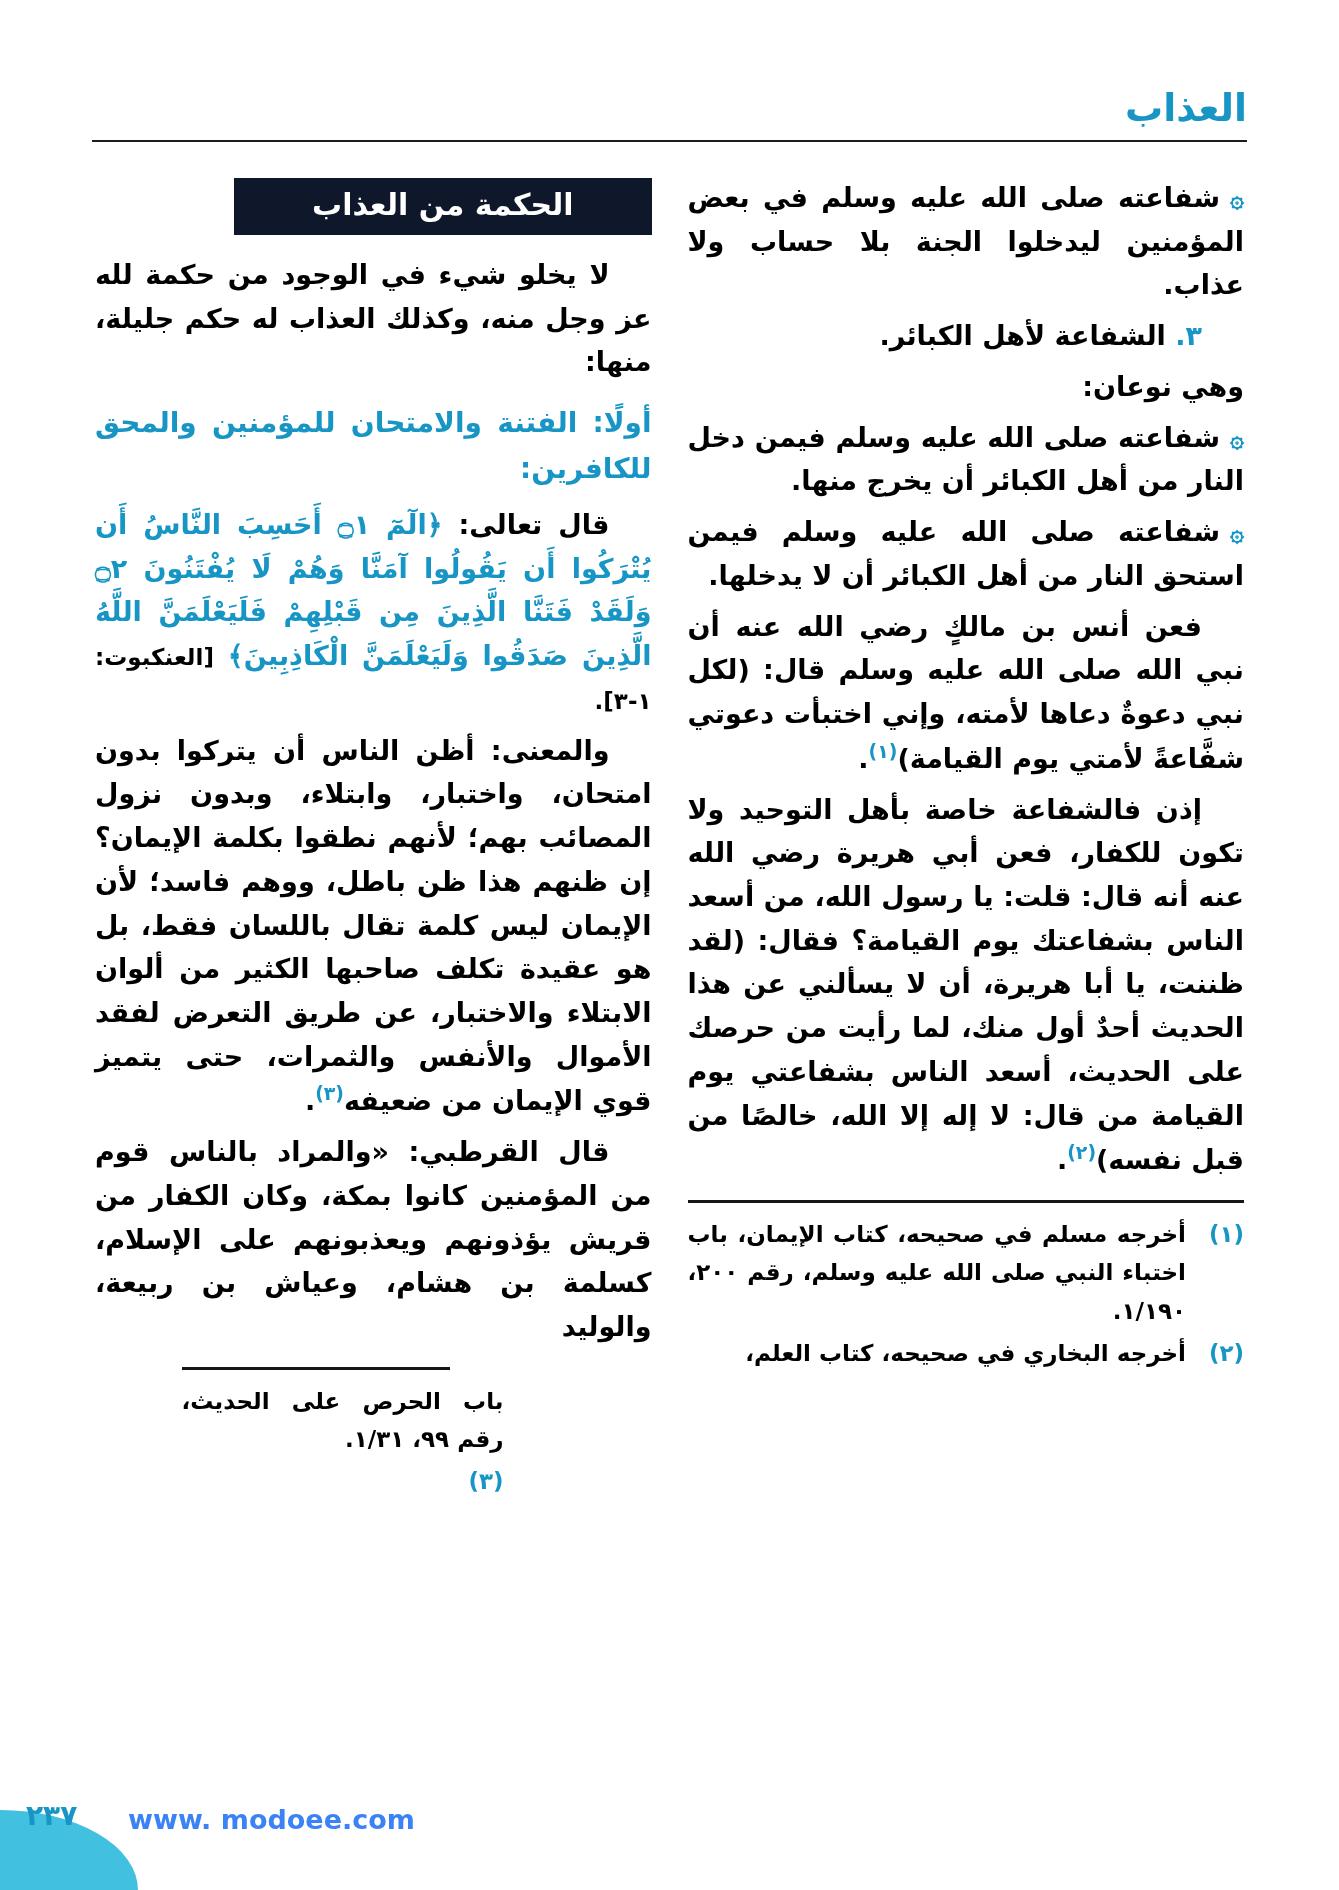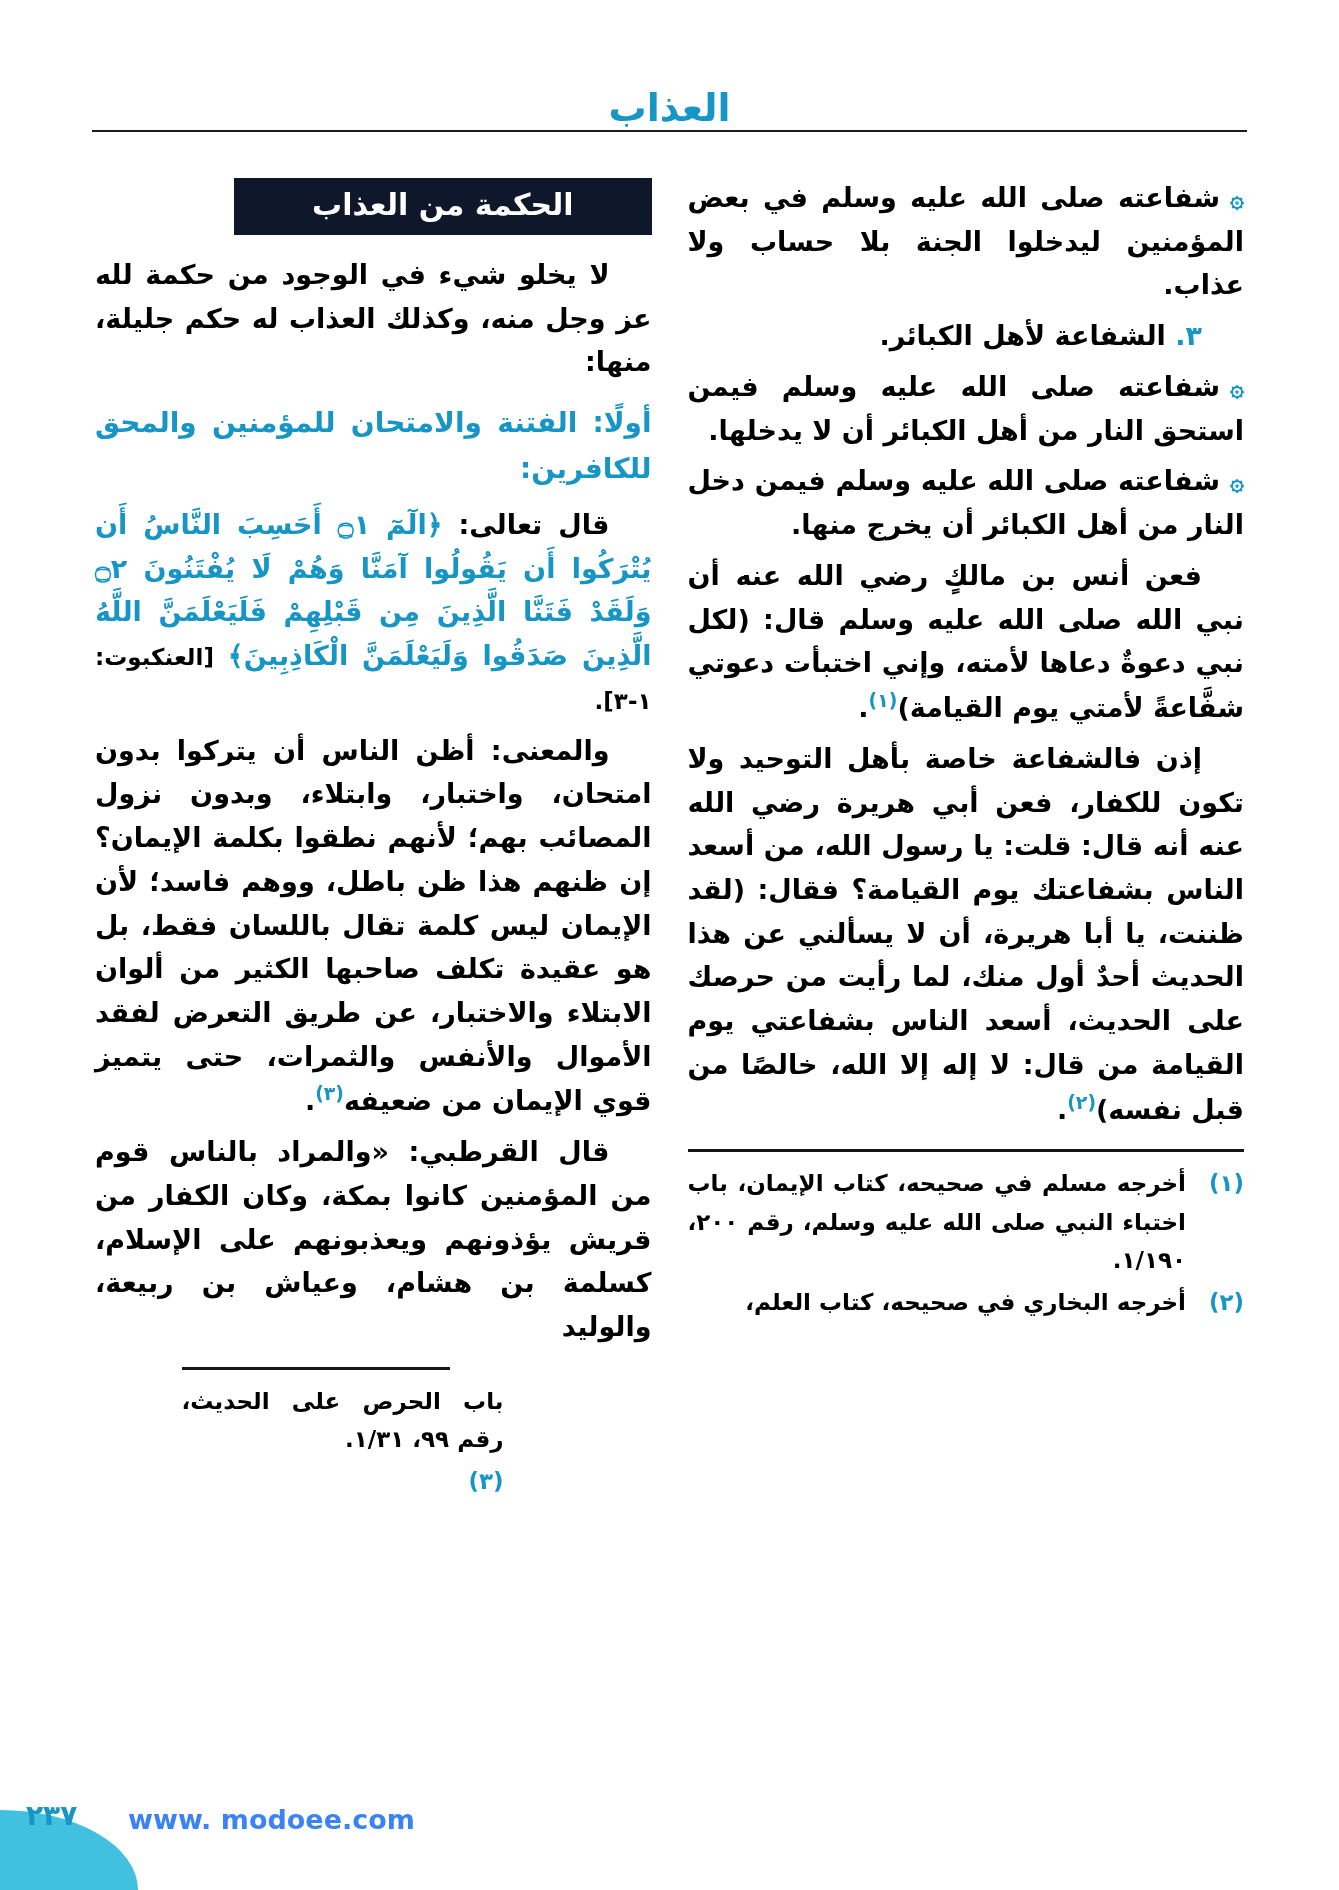--- a/index.html
+++ b/index.html
@@ -5,22 +5,22 @@
   * { margin:0; padding:0; box-sizing:border-box; }
   html,body { background:#e8e8e8; }
   body { font-family:"DejaVu Sans", sans-serif; }
   .page {
     position:relative; width:1339px; height:1890px; margin:0 auto;
     background:#ffffff; overflow:hidden; direction:rtl; color:#000;
   }
   
   .page-header {
     position:absolute; top:88px; left:92px; right:92px;
-    border-bottom:2px solid #1c1c1c; 
-    text-align:center;
+    border-bottom:2px solid #1c1c1c; padding-bottom:10px;
+    text-align:right;
   }
   .header-title {
     color:#1795c5; font-size:38px; font-weight:bold; line-height:1.1;
   }
   
   .columns {
     position:absolute; top:176px; right:95px; left:95px;
     display:flex; gap:36px; align-items:flex-start;
   }
   .col { flex:1 1 0; min-width:0; }
@@ -79,24 +79,25 @@
   </header>
 
   <main class="columns">
 
     <section class="col">
 
       <p class="para"><span class="marker">۞</span><span>شفاعته صلى الله عليه وسلم في بعض المؤمنين ليدخلوا الجنة بلا حساب ولا عذاب.</span></p>
 
       <p class="para indent"><span class="accent">٣.</span> <span>الشفاعة لأهل الكبائر.</span></p>
 
+      <p class="para">وهي نوعان:</p>
+
+      <p class="para"><span class="marker">۞</span><span>شفاعته صلى الله عليه وسلم فيمن دخل النار من أهل الكبائر أن يخرج منها.</span></p>
 
       <p class="para"><span class="marker">۞</span><span>شفاعته صلى الله عليه وسلم فيمن استحق النار من أهل الكبائر أن لا يدخلها.</span></p>
-
-      <p class="para"><span class="marker">۞</span><span>شفاعته صلى الله عليه وسلم فيمن دخل النار من أهل الكبائر أن يخرج منها.</span></p>
 
       <p class="para indent"><span>فعن أنس بن مالكٍ رضي الله عنه أن نبي الله صلى الله عليه وسلم قال: (لكل نبي دعوةٌ دعاها لأمته، وإني اختبأت دعوتي شفَّاعةً لأمتي يوم القيامة)</span><sup class="ref">(١)</sup><span>.</span></p>
 
       <p class="para indent"><span>إذن فالشفاعة خاصة بأهل التوحيد ولا تكون للكفار، فعن أبي هريرة رضي الله عنه أنه قال: قلت: يا رسول الله، من أسعد الناس بشفاعتك يوم القيامة؟ فقال: (لقد ظننت، يا أبا هريرة، أن لا يسألني عن هذا الحديث أحدٌ أول منك، لما رأيت من حرصك على الحديث، أسعد الناس بشفاعتي يوم القيامة من قال: لا إله إلا الله، خالصًا من قبل نفسه)</span><sup class="ref">(٢)</sup><span>.</span></p>
 
       <div class="footnotes">
         <div class="fn-rule"></div>
         <div class="fn">
           <span class="fn-num accent">(١)</span>
           <span>أخرجه مسلم في صحيحه، كتاب الإيمان، باب اختباء النبي صلى الله عليه وسلم، رقم ٢٠٠، ١/١٩٠.</span>

